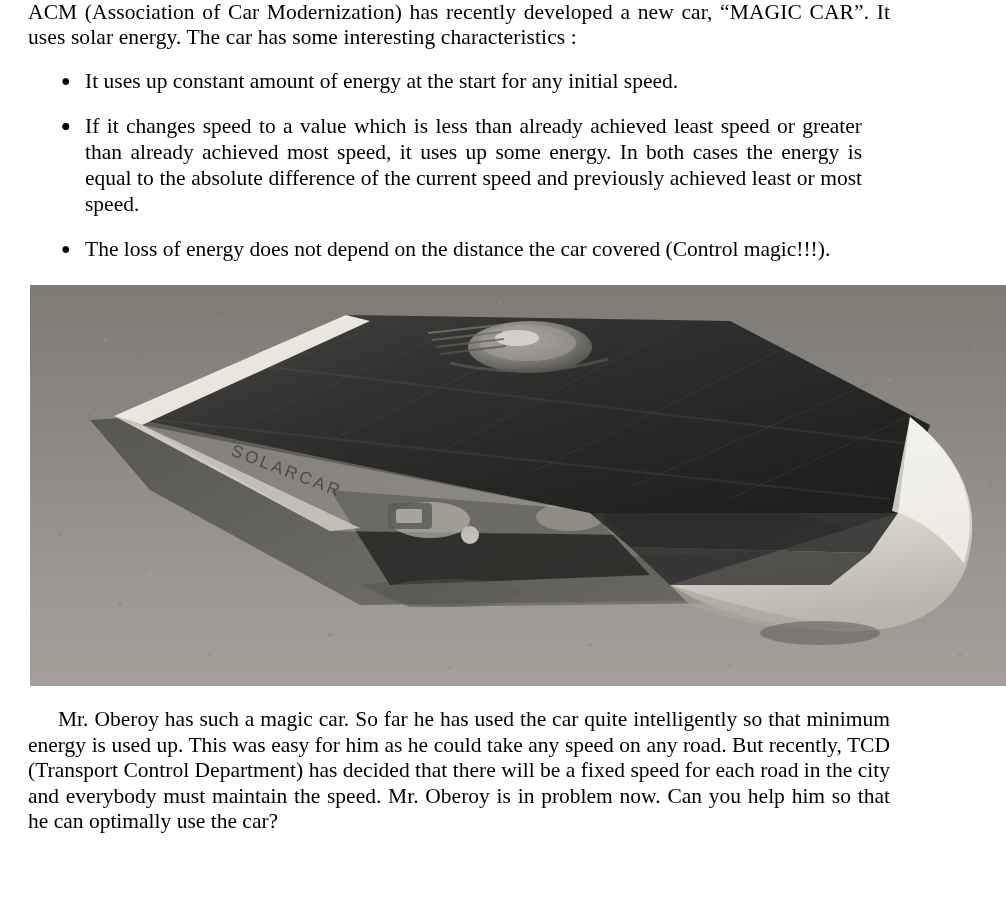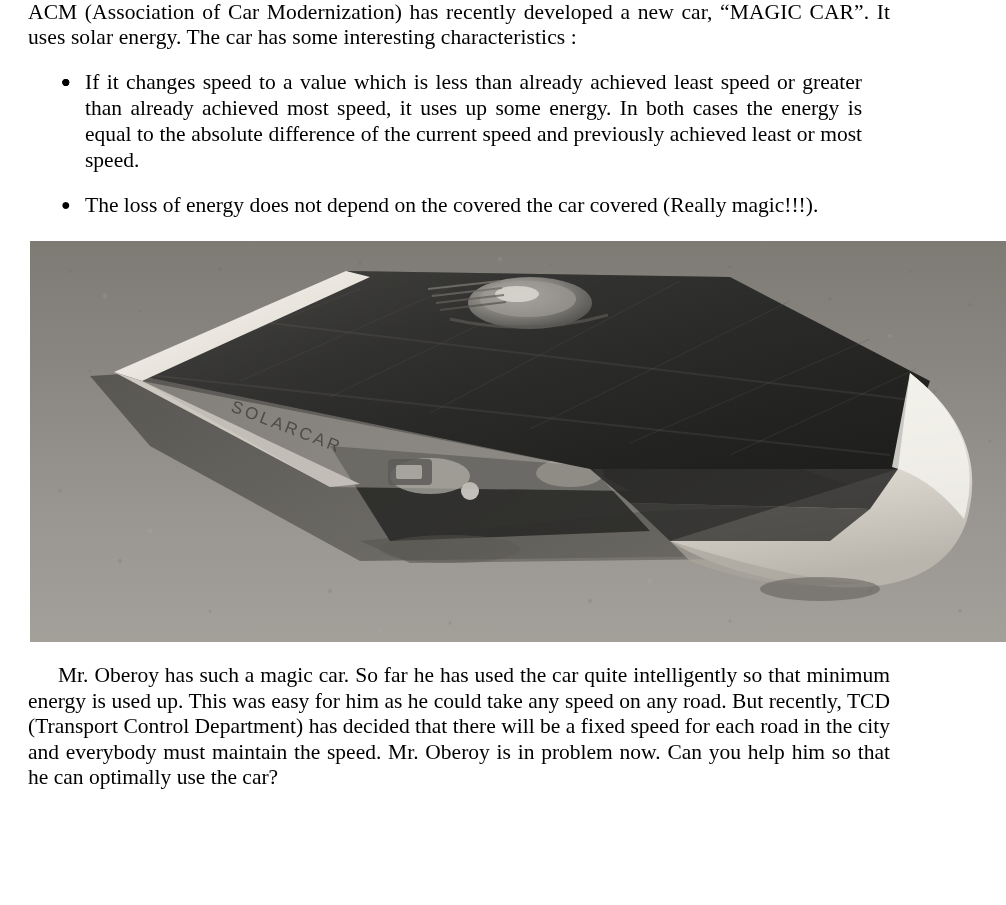--- a/index.html
+++ b/index.html
@@ -85,31 +85,32 @@
 </head>
 <body>
 
 <div class="page">
 
   <p class="intro">ACM (Association of Car Modernization) has recently developed a new car, “MAGIC CAR”. It uses solar energy. The car has some interesting characteristics :</p>
 
   <ul class="characteristics">
     <li>
       <span class="bullet">●</span>
+      <span>It uses up constant amount of energy at the start for any initial speed.</span>
     </li>
     <li>
       <span class="bullet">●</span>
     </li>
     <li>
       <span class="bullet">●</span>
       <span>If it changes speed to a value which is less than already achieved least speed or greater than already achieved most speed, it uses up some energy. In both cases the energy is equal to the absolute difference of the current speed and previously achieved least or most speed.</span>
     </li>
     <li>
       <span class="bullet">●</span>
-      <span>The loss of energy does not depend on the covered the car covered (Really magic!!!).</span>
+      <span>The loss of energy does not depend on the distance the car covered (Control magic!!!).</span>
     </li>
   </ul>
 
   <div class="figure">
     <svg width="976" height="401" viewBox="0 0 976 401" xmlns="http://www.w3.org/2000/svg" aria-hidden="true">
       <defs>
         <linearGradient id="ground" x1="0" y1="0" x2="0" y2="1">
           <stop offset="0%" stop-color="#7e7b75"></stop>
           <stop offset="35%" stop-color="#8b8883"></stop>
           <stop offset="70%" stop-color="#9a9792"></stop>

